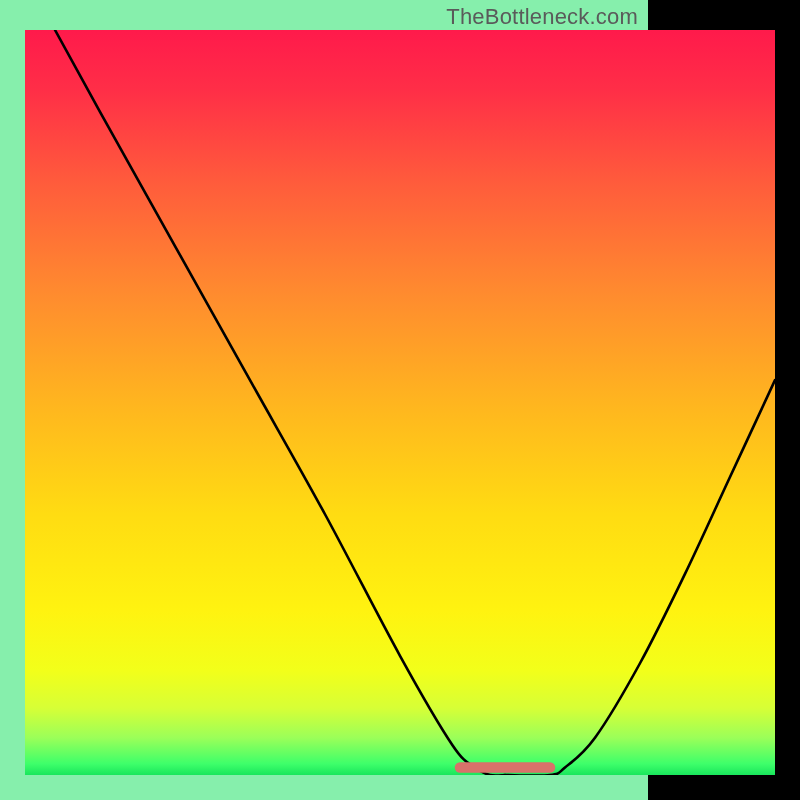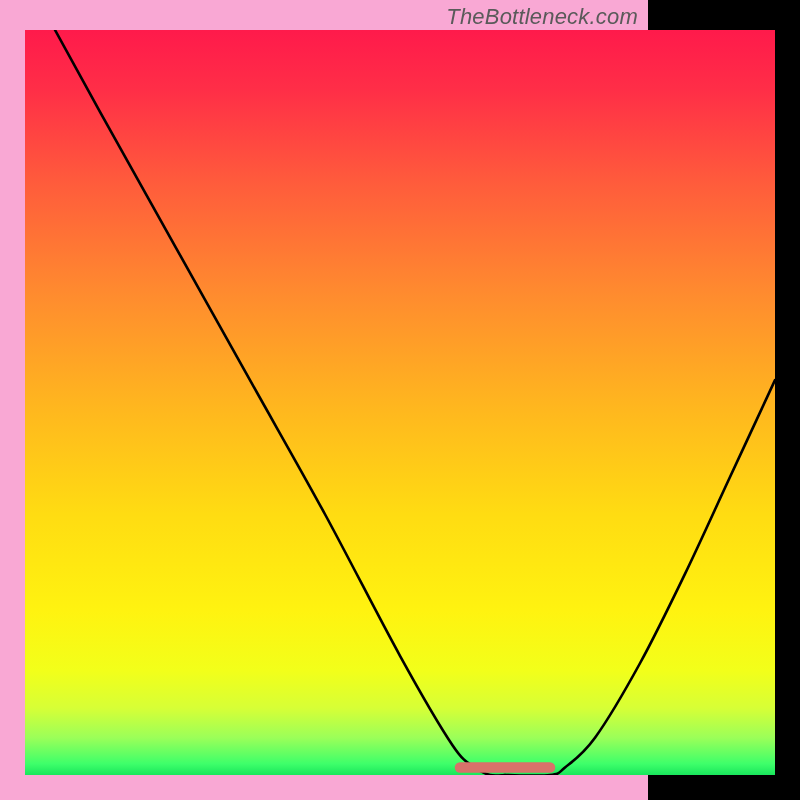--- a/index.html
+++ b/index.html
@@ -7,22 +7,21 @@
     padding: 0;
     width: 800px;
     height: 800px;
     background: #000;
     overflow: hidden;
   }
   .container {
     position: relative;
     width: 648px;
     height: 800px;
-    background: #f9a8d4;
-    font-style: italic;
+    background: #86efac;
   }
   .watermark {
     position: absolute;
     top: 4px;
     right: 10px;
     color: #5a5a5a;
     font-family: Arial, Helvetica, sans-serif;
     font-size: 22px;
     font-weight: 500;
     letter-spacing: 0.2px;

